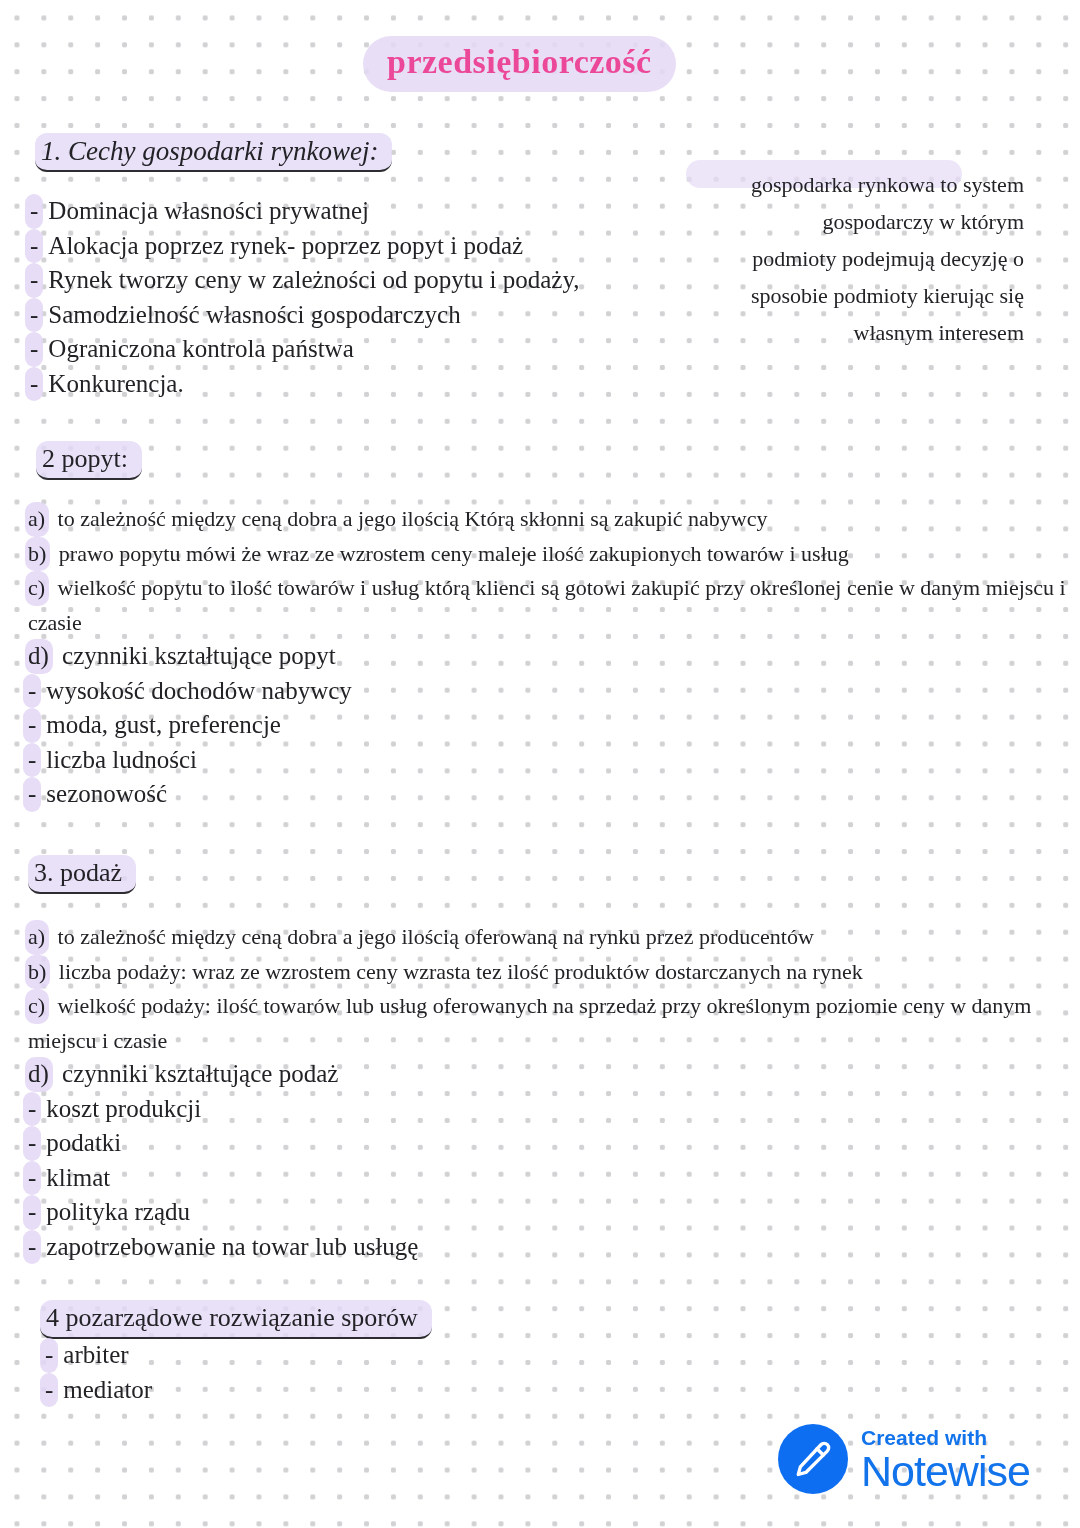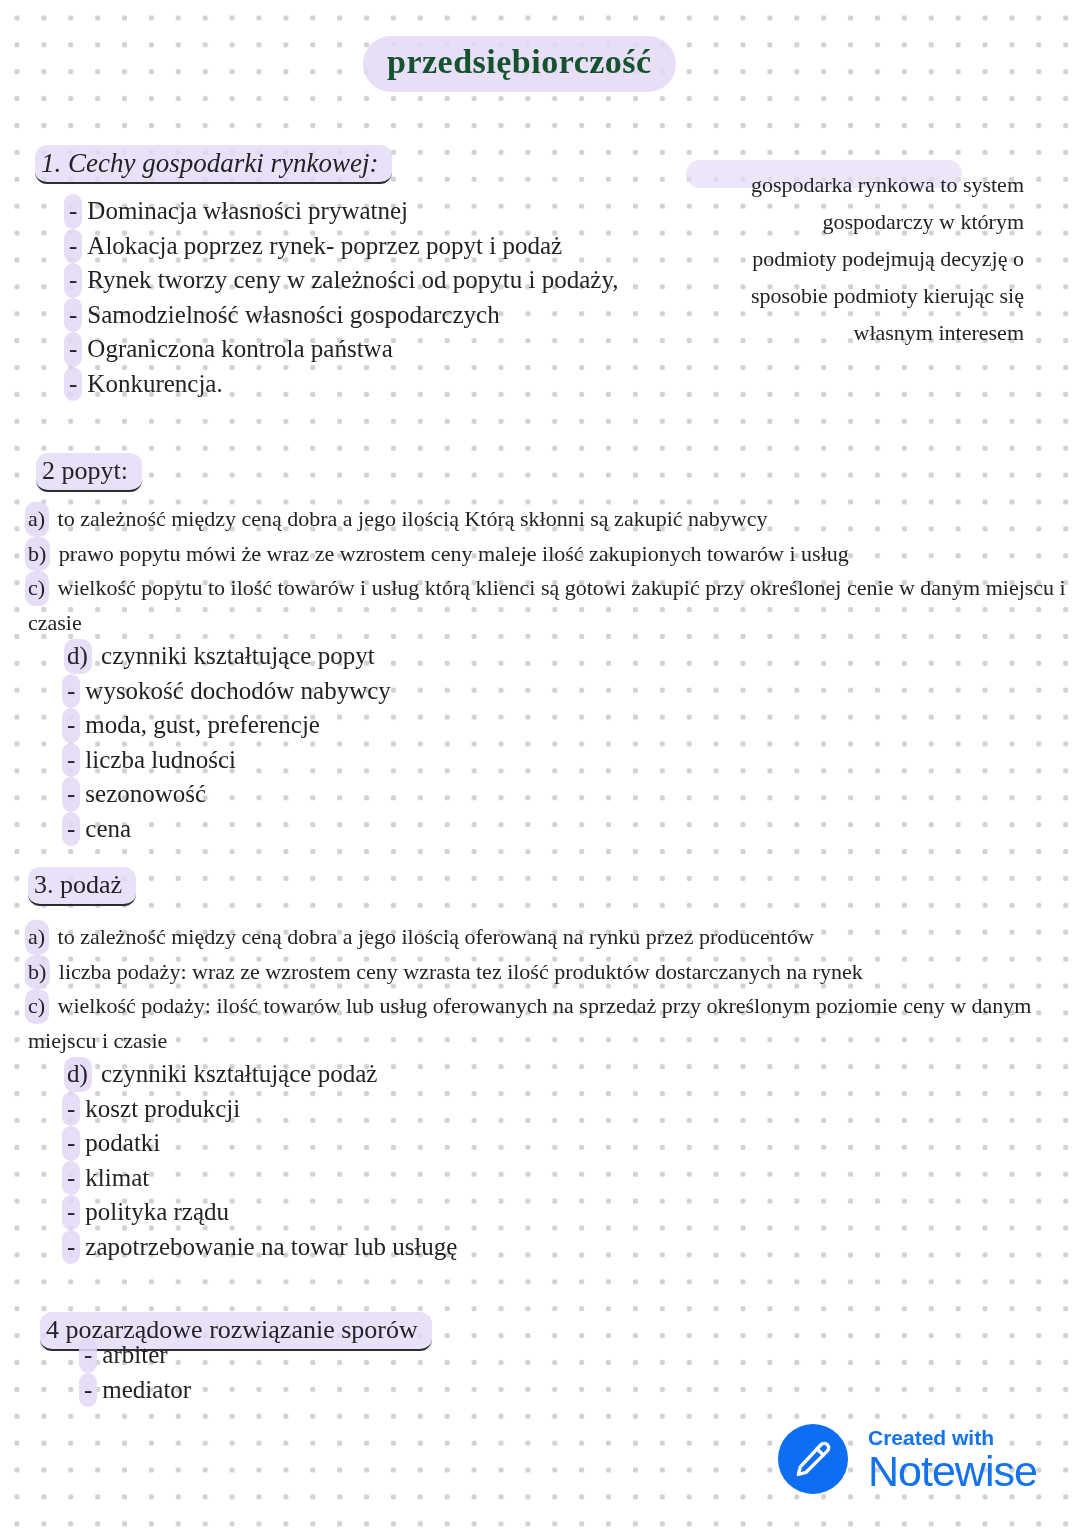--- a/index.html
+++ b/index.html
@@ -16,41 +16,40 @@
     background-image: radial-gradient(circle, #d2d2d4 2.6px, rgba(0,0,0,0) 3px);
     background-size: 26.9px 26.9px;
     background-position: 3.5px 4.5px;
   }
   .layer { position:absolute; z-index:1; }
 
   
   .title-pill {
     display:inline-block;
     font-size:34px; font-weight:bold; letter-spacing:0.5px;
-    color:#14532d;
+    color:#ec4899;
     background:rgba(228,217,246,0.85);
     padding:7px 24px 11px 24px;
     border-radius:28px;
   }
 
   
   .sec-h {
     display:inline-block;
     font-size:26px; line-height:34px;
     background:rgba(228,217,246,0.8);
     border-radius:12px;
     padding:1px 14px 2px 6px;
     border-bottom:2px solid #2c2c31;
-    margin-top:12px;
   }
   .italic { font-style:italic; font-size:27px; }
 
   
   .line { line-height:33.5px; white-space:normal; }
-  .fs-bullet { font-size:25px;margin-left:39px; }
+  .fs-bullet { font-size:25px; }
   .fs-letter { font-size:22px; }
   .dash {
     display:inline-block;
     background:rgba(227,215,246,0.85);
     border-radius:9px;
     padding:0 5px 1px 5px;
     margin-left:-5px; margin-right:5px;
   }
   .marker {
     display:inline-block;
@@ -83,21 +82,21 @@
   #s4-list   { left:45px;  top:1338px; }
 
   
   #logo { left:778px; top:1424px; display:flex; align-items:center; gap:13px; cursor:pointer; }
   .logo-circle {
     width:70px; height:70px; border-radius:50%;
     background:#0d6ef2;
     display:flex; align-items:center; justify-content:center;
     flex:0 0 auto;
   }
-  .logo-text { font-family:"Liberation Sans", sans-serif; color:#1273eb;margin-left:7px; }
+  .logo-text { font-family:"Liberation Sans", sans-serif; color:#1273eb; }
   .created  { font-size:21px; font-weight:700; line-height:24px; }
   .brand    { font-size:43px; font-weight:400; letter-spacing:-1px; line-height:44px; margin-top:-1px; }
 </style>
 </head>
 <body>
 
 <div class="dots"></div>
 
 <div class="layer" id="title-row">
   <span class="title-pill">przedsiębiorczość</span>
@@ -131,21 +130,20 @@
 
 <div class="layer" id="s2-list">
   <div class="line fs-letter"><span class="marker">a)</span> <span>to zależność między ceną dobra a jego ilością Którą skłonni są zakupić nabywcy</span></div>
   <div class="line fs-letter"><span class="marker">b)</span> <span>prawo popytu mówi że wraz ze wzrostem ceny maleje ilość zakupionych towarów i usług</span></div>
   <div class="line fs-letter"><span class="marker">c)</span> <span>wielkość popytu to ilość towarów i usług którą klienci są gotowi zakupić przy określonej cenie w danym miejscu i czasie</span></div>
   <div class="line fs-bullet"><span class="marker">d)</span> <span>czynniki kształtujące popyt</span></div>
   <div class="line fs-bullet"><span class="dash">-</span><span>wysokość dochodów nabywcy</span></div>
   <div class="line fs-bullet"><span class="dash">-</span><span>moda, gust, preferencje</span></div>
   <div class="line fs-bullet"><span class="dash">-</span><span>liczba ludności</span></div>
   <div class="line fs-bullet"><span class="dash">-</span><span>sezonowość</span></div>
-  <div class="line fs-bullet"><span class="dash">-</span><span>cena</span></div>
 </div>
 
 <div class="layer" id="s3-head">
   <span class="sec-h">3. podaż</span>
 </div>
 
 <div class="layer" id="s3-list">
   <div class="line fs-letter"><span class="marker">a)</span> <span>to zależność między ceną dobra a jego ilością oferowaną na rynku przez producentów</span></div>
   <div class="line fs-letter"><span class="marker">b)</span> <span>liczba podaży: wraz ze wzrostem ceny wzrasta tez ilość produktów dostarczanych na rynek</span></div>
   <div class="line fs-letter"><span class="marker">c)</span> <span>wielkość podaży: ilość towarów lub usług oferowanych na sprzedaż przy określonym poziomie ceny w danym miejscu i czasie</span></div>

